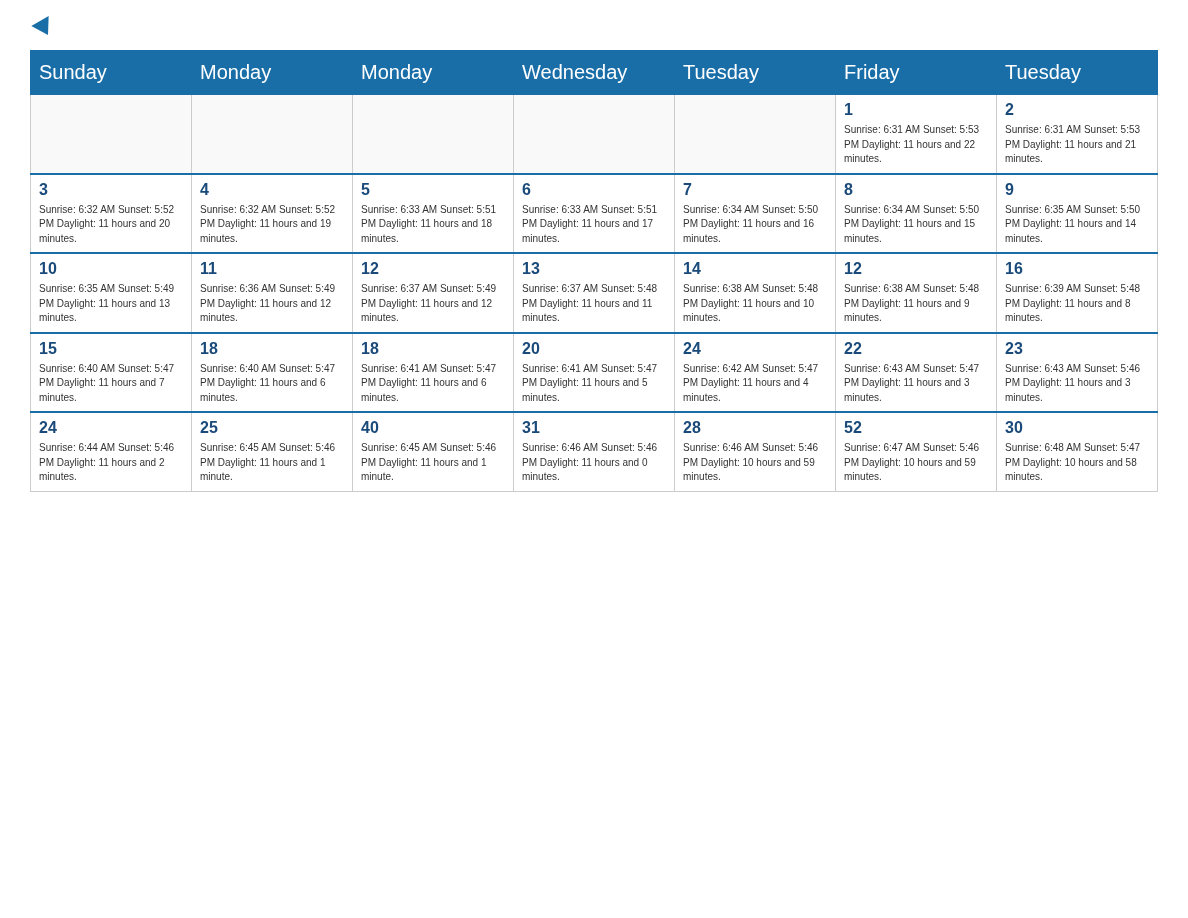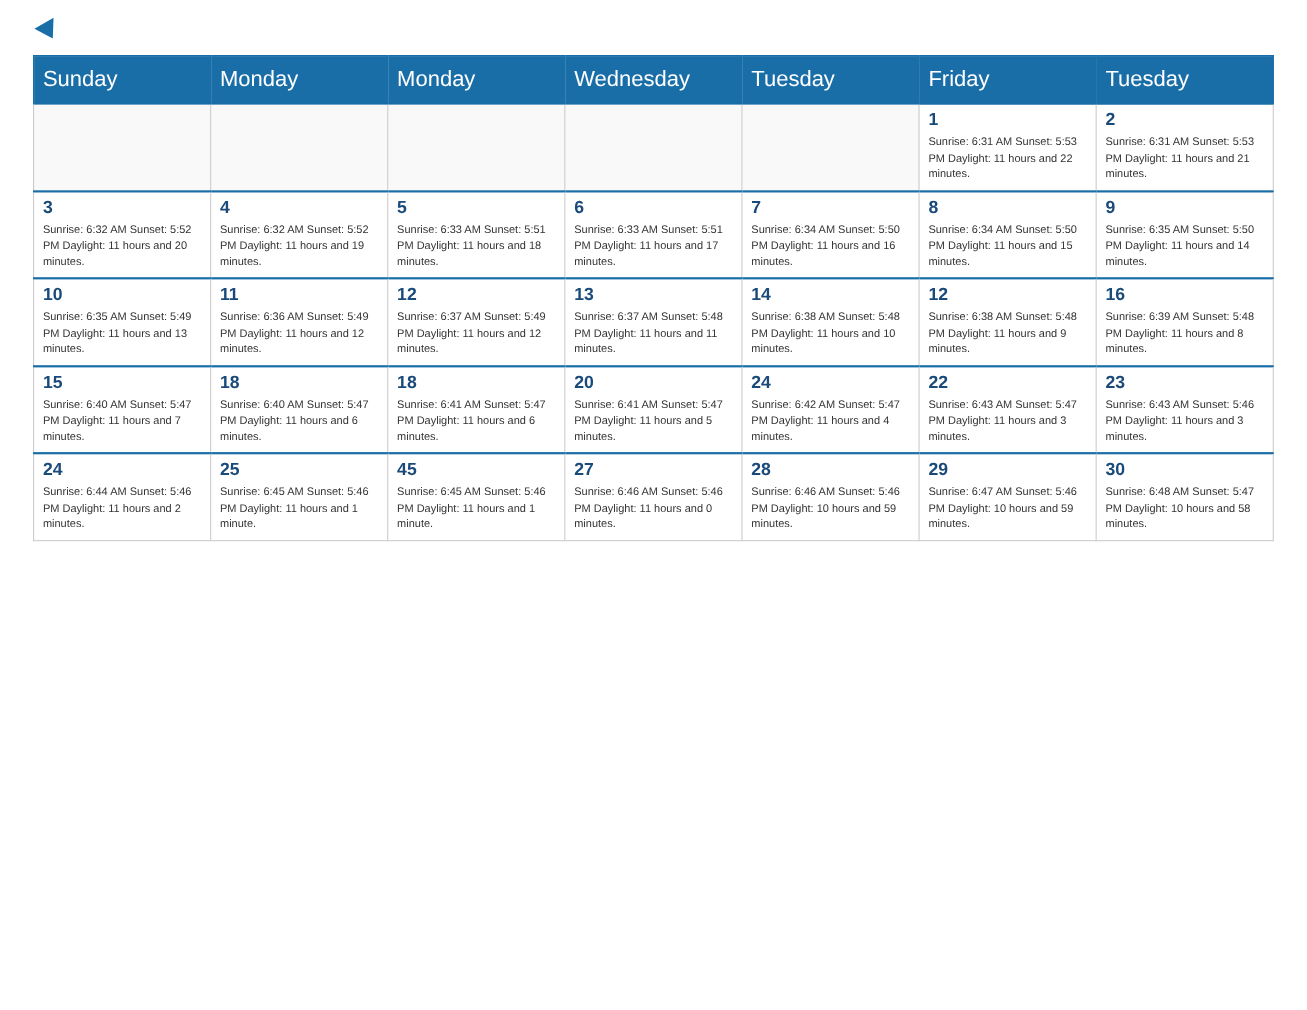--- a/index.html
+++ b/index.html
@@ -293,39 +293,39 @@
 Sunset: 5:46 PM
 Daylight: 11 hours and 2 minutes.</div>
         </td>
         <td>
           <span class="day-number">25</span>
           <div class="day-info">Sunrise: 6:45 AM
 Sunset: 5:46 PM
 Daylight: 11 hours and 1 minute.</div>
         </td>
         <td>
-          <span class="day-number">45</span>
+          <span class="day-number">40</span>
           <div class="day-info">Sunrise: 6:45 AM
 Sunset: 5:46 PM
 Daylight: 11 hours and 1 minute.</div>
         </td>
         <td>
-          <span class="day-number">27</span>
+          <span class="day-number">31</span>
           <div class="day-info">Sunrise: 6:46 AM
 Sunset: 5:46 PM
 Daylight: 11 hours and 0 minutes.</div>
         </td>
         <td>
           <span class="day-number">28</span>
           <div class="day-info">Sunrise: 6:46 AM
 Sunset: 5:46 PM
 Daylight: 10 hours and 59 minutes.</div>
         </td>
         <td>
-          <span class="day-number">29</span>
+          <span class="day-number">52</span>
           <div class="day-info">Sunrise: 6:47 AM
 Sunset: 5:46 PM
 Daylight: 10 hours and 59 minutes.</div>
         </td>
         <td>
           <span class="day-number">30</span>
           <div class="day-info">Sunrise: 6:48 AM
 Sunset: 5:47 PM
 Daylight: 10 hours and 58 minutes.</div>
         </td>

